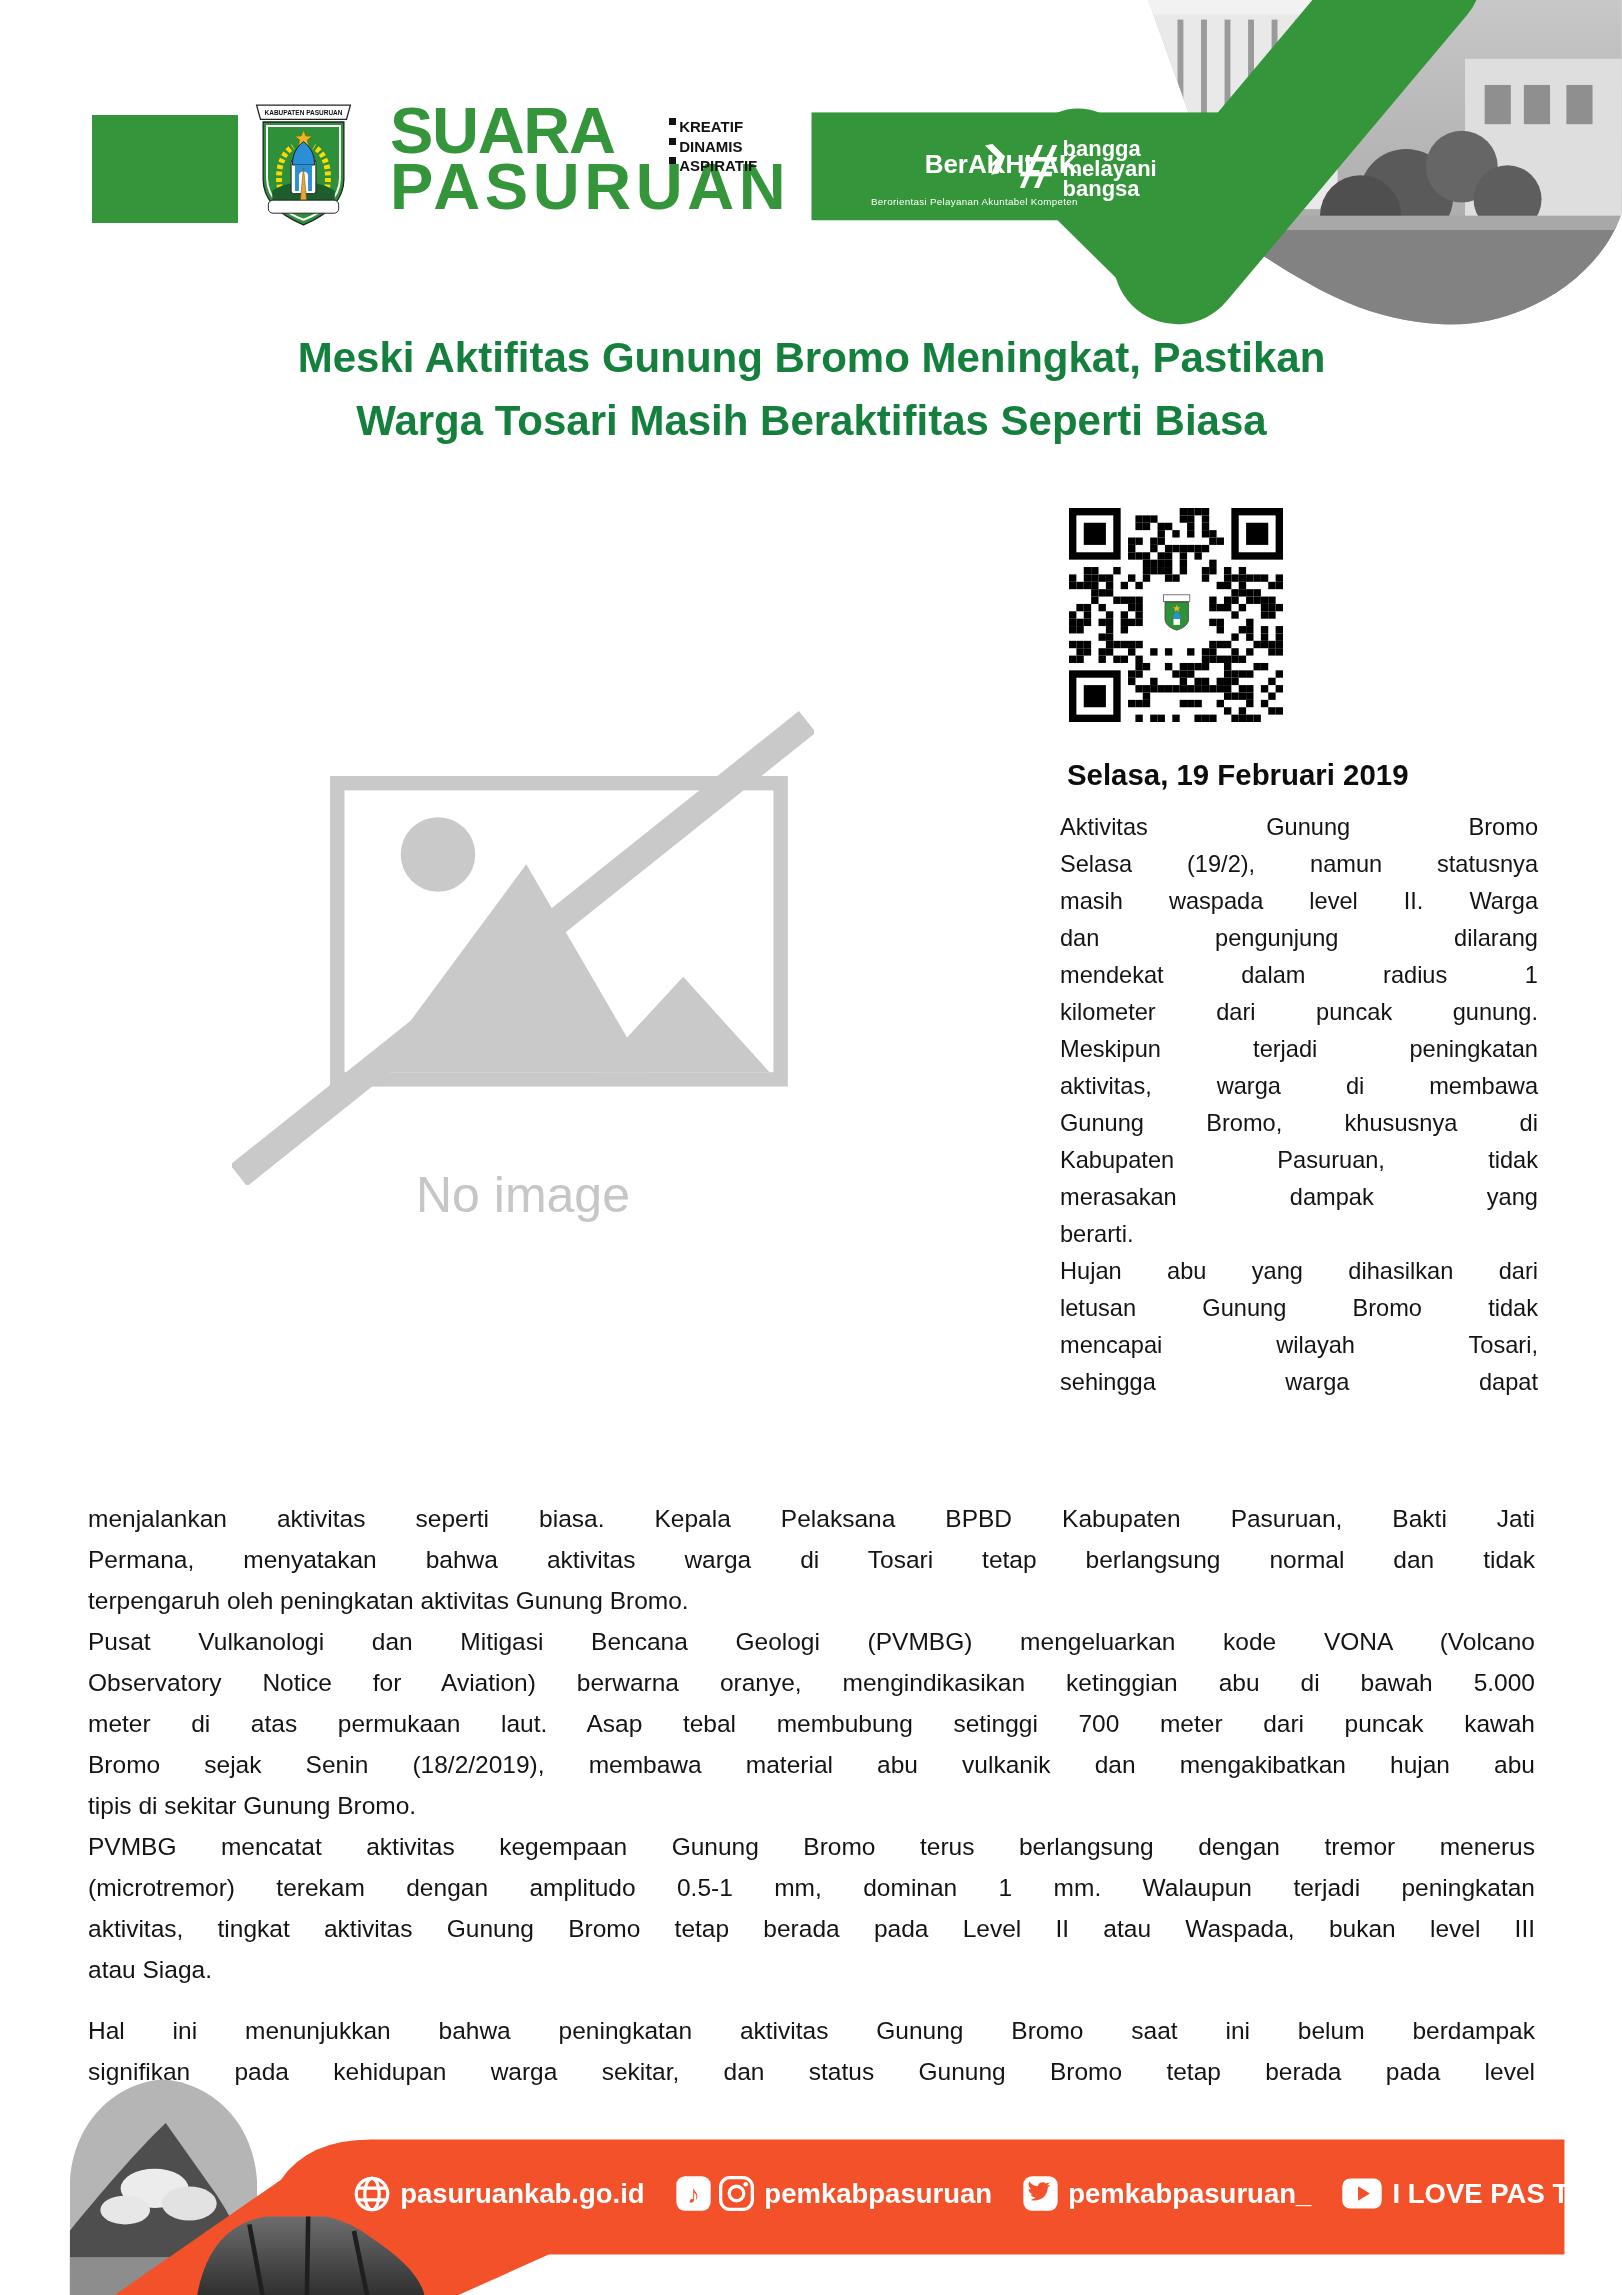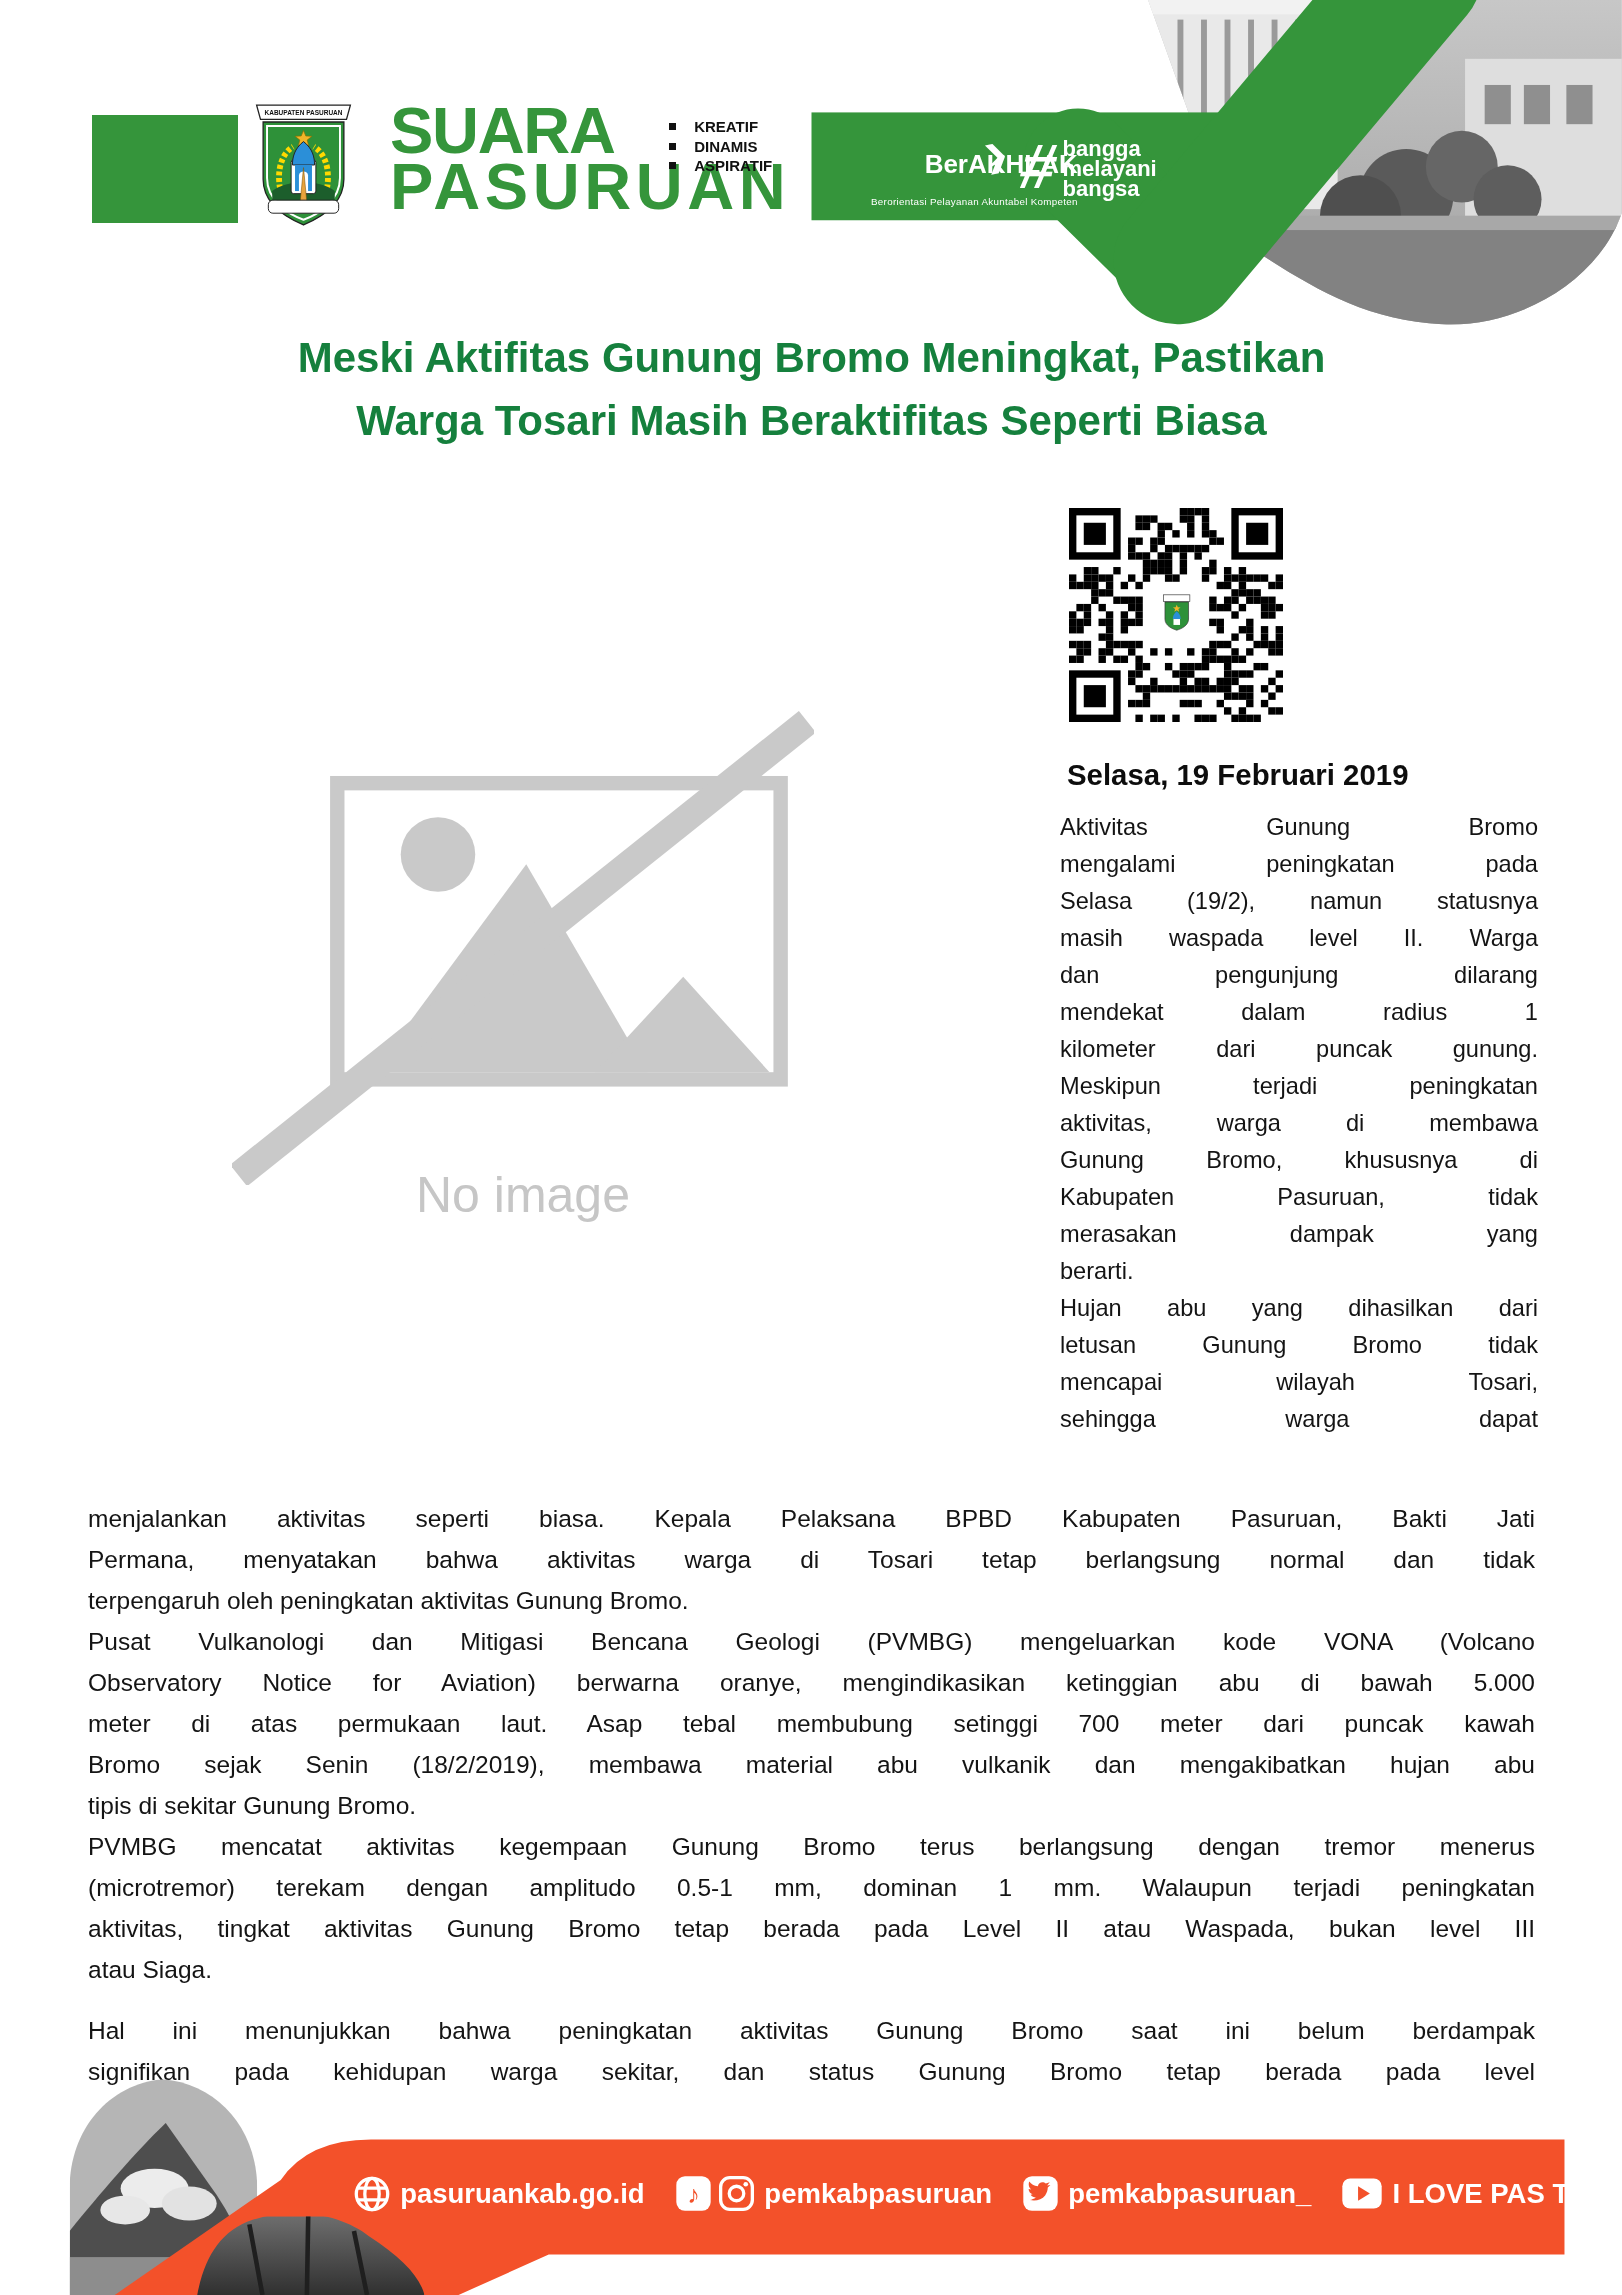--- a/index.html
+++ b/index.html
@@ -7,21 +7,21 @@
         font-family:"Liberation Sans",sans-serif;color:#141414;}
   .abs{position:absolute;}
 
   
   #green-rect{left:92px;top:115px;width:146px;height:108px;background:var(--green);}
   #crest{left:254px;top:102px;}
   #logo-text{left:390px;top:103px;line-height:56px;color:var(--green);font-weight:bold;}
   #logo-line1{font-size:65px;letter-spacing:-1.3px;display:block;}
   #logo-line2{font-size:65px;letter-spacing:4.6px;display:block;}
   #tagline{left:669px;top:118px;display:flex;flex-direction:column;gap:2.6px;}
-  .tag-item{display:flex;align-items:center;gap:18px;font-weight:bold;font-size:15px;color:#111;}
+  .tag-item{display:flex;gap:3px;font-weight:bold;font-size:15px;color:#111;}
   .tag-bullet{width:7.2px;height:7.2px;background:#111;display:inline-block;}
   #berakhlak{left:871px;top:149px;color:#fff;z-index:6;}
   #berakhlak-title{font-size:26px;font-weight:bold;letter-spacing:0px;text-align:right;}
   #berakhlak-chevron{position:absolute;left:113px;top:-10.5px;font-size:29px;font-weight:bold;transform:rotate(-12deg);}
   #berakhlak-sub1,#berakhlak-sub2{font-size:9.8px;font-weight:300;margin-top:16px;letter-spacing:0.3px;}
   #hashtag{left:1021px;top:135px;color:#fff;z-index:6;display:flex;}
   #hash-symbol{font-size:63px;font-weight:bold;transform:skewX(-12deg);line-height:63px;}
   #hash-words{margin-left:6.5px;margin-top:3.9px;font-weight:bold;font-size:22px;line-height:20px;}
 
   
@@ -441,21 +441,20 @@
       <path d="M21,26 C16,30 15,34 15,38 L27,38 C27,34 26,30 21,26 Z" fill="#2b8fd8"></path>
       <rect x="16" y="38" width="10" height="9" fill="#ffffff"></rect>
     </svg>
   </div>
 
   <div class="abs" id="date">Selasa, 19 Februari 2019</div>
 
   <div class="abs" id="col-text">
       <div class="para">
         <div class="jline">Aktivitas Gunung Bromo</div>
-        <div class="jline">mengalami peningkatan pada</div>
         <div class="jline">Selasa (19/2), namun statusnya</div>
         <div class="jline">masih waspada level II. Warga</div>
         <div class="jline">dan pengunjung dilarang</div>
         <div class="jline">mendekat dalam radius 1</div>
         <div class="jline">kilometer dari puncak gunung.</div>
         <div class="jline">Meskipun terjadi peningkatan</div>
         <div class="jline">aktivitas, warga di membawa</div>
         <div class="jline">Gunung Bromo, khususnya di</div>
         <div class="jline">Kabupaten Pasuruan, tidak</div>
         <div class="jline">merasakan dampak yang</div>

